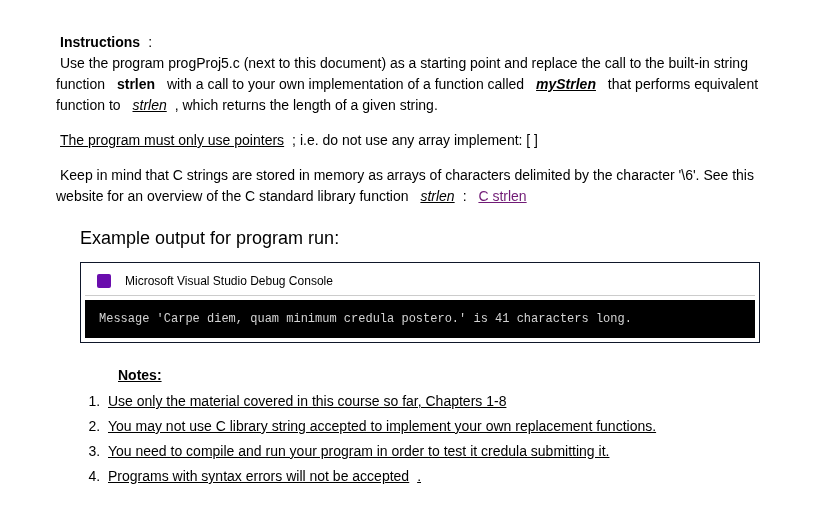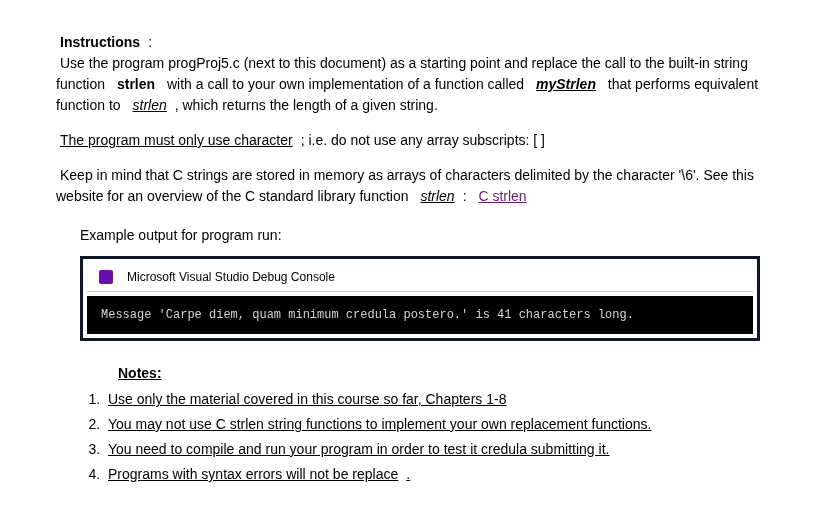--- a/index.html
+++ b/index.html
@@ -42,26 +42,26 @@
     a {
       color: #701a75;
       text-decoration: underline;
     }
     .example-section {
       margin-top: 18px;
       margin-bottom: 18px;
       padding-left: 20px;
     }
     .example-label {
-      font-size: 14px;
+      font-size: 18px;
       margin-bottom: 6px;
       line-height: 1.5;
     }
     .console-window {
-      border: 3px solid #0f172a;
+      border: 1px solid #0f172a;
       display: inline-block;
       width: 680px;
     }
     .console-titlebar {
       background: #fff;
       border-bottom: 1px solid #ccc;
       padding: 3px 8px;
       display: flex;
       align-items: center;
       gap: 6px;
@@ -114,21 +114,21 @@
 
 <div>
 
   <p class="instructions-text">
     <span class="instructions-label">Instructions</span><span>:</span>
     <br>
     <span>Use the program progProj5.c (next to this document) as a starting point and replace the call to the built-in string function </span><span class="bold-text">strlen</span><span> with a call to your own implementation of a function called </span><span class="bold-text italic-text">myStrlen</span><span> that performs equivalent function to </span><span class="italic-text">strlen</span><span>, which returns the length of a given string.</span>
   </p>
 
   <p class="pointer-line">
-    <span class="underline-section">The program must only use character</span><span>; i.e. do not use any array subscripts: [ ]</span>
+    <span class="underline-section">The program must only use pointers</span><span>; i.e. do not use any array implement: [ ]</span>
   </p>
 
   <p class="keep-in-mind">
     <span>Keep in mind that C strings are stored in memory as arrays of characters delimited by the character '\6'. See this website for an overview of the C standard library function </span><span class="italic-text">strlen</span><span>: </span><a href="#">C strlen</a>
   </p>
 
   <div class="example-section">
     <p class="example-label">Example output for program run:</p>
     <div class="console-window">
       <div class="console-titlebar">
@@ -141,24 +141,24 @@
     </div>
   </div>
 
   <div class="notes-section">
     <p class="notes-label">Notes:</p>
     <ol class="notes-list">
       <li>
         <span>Use only the material covered in this course so far, Chapters 1-8</span>
       </li>
       <li>
-        <span>You may not use C strlen string functions to implement your own replacement functions.</span>
+        <span>You may not use C library string accepted to implement your own replacement functions.</span>
       </li>
       <li>
         <span>You need to compile and run your program in order to test it credula submitting it.</span>
       </li>
       <li>
-        <span class="underline-section">Programs with syntax errors will not be replace</span><span>.</span>
+        <span class="underline-section">Programs with syntax errors will not be accepted</span><span>.</span>
       </li>
     </ol>
   </div>
 
 </div>
 
 </body></html>

